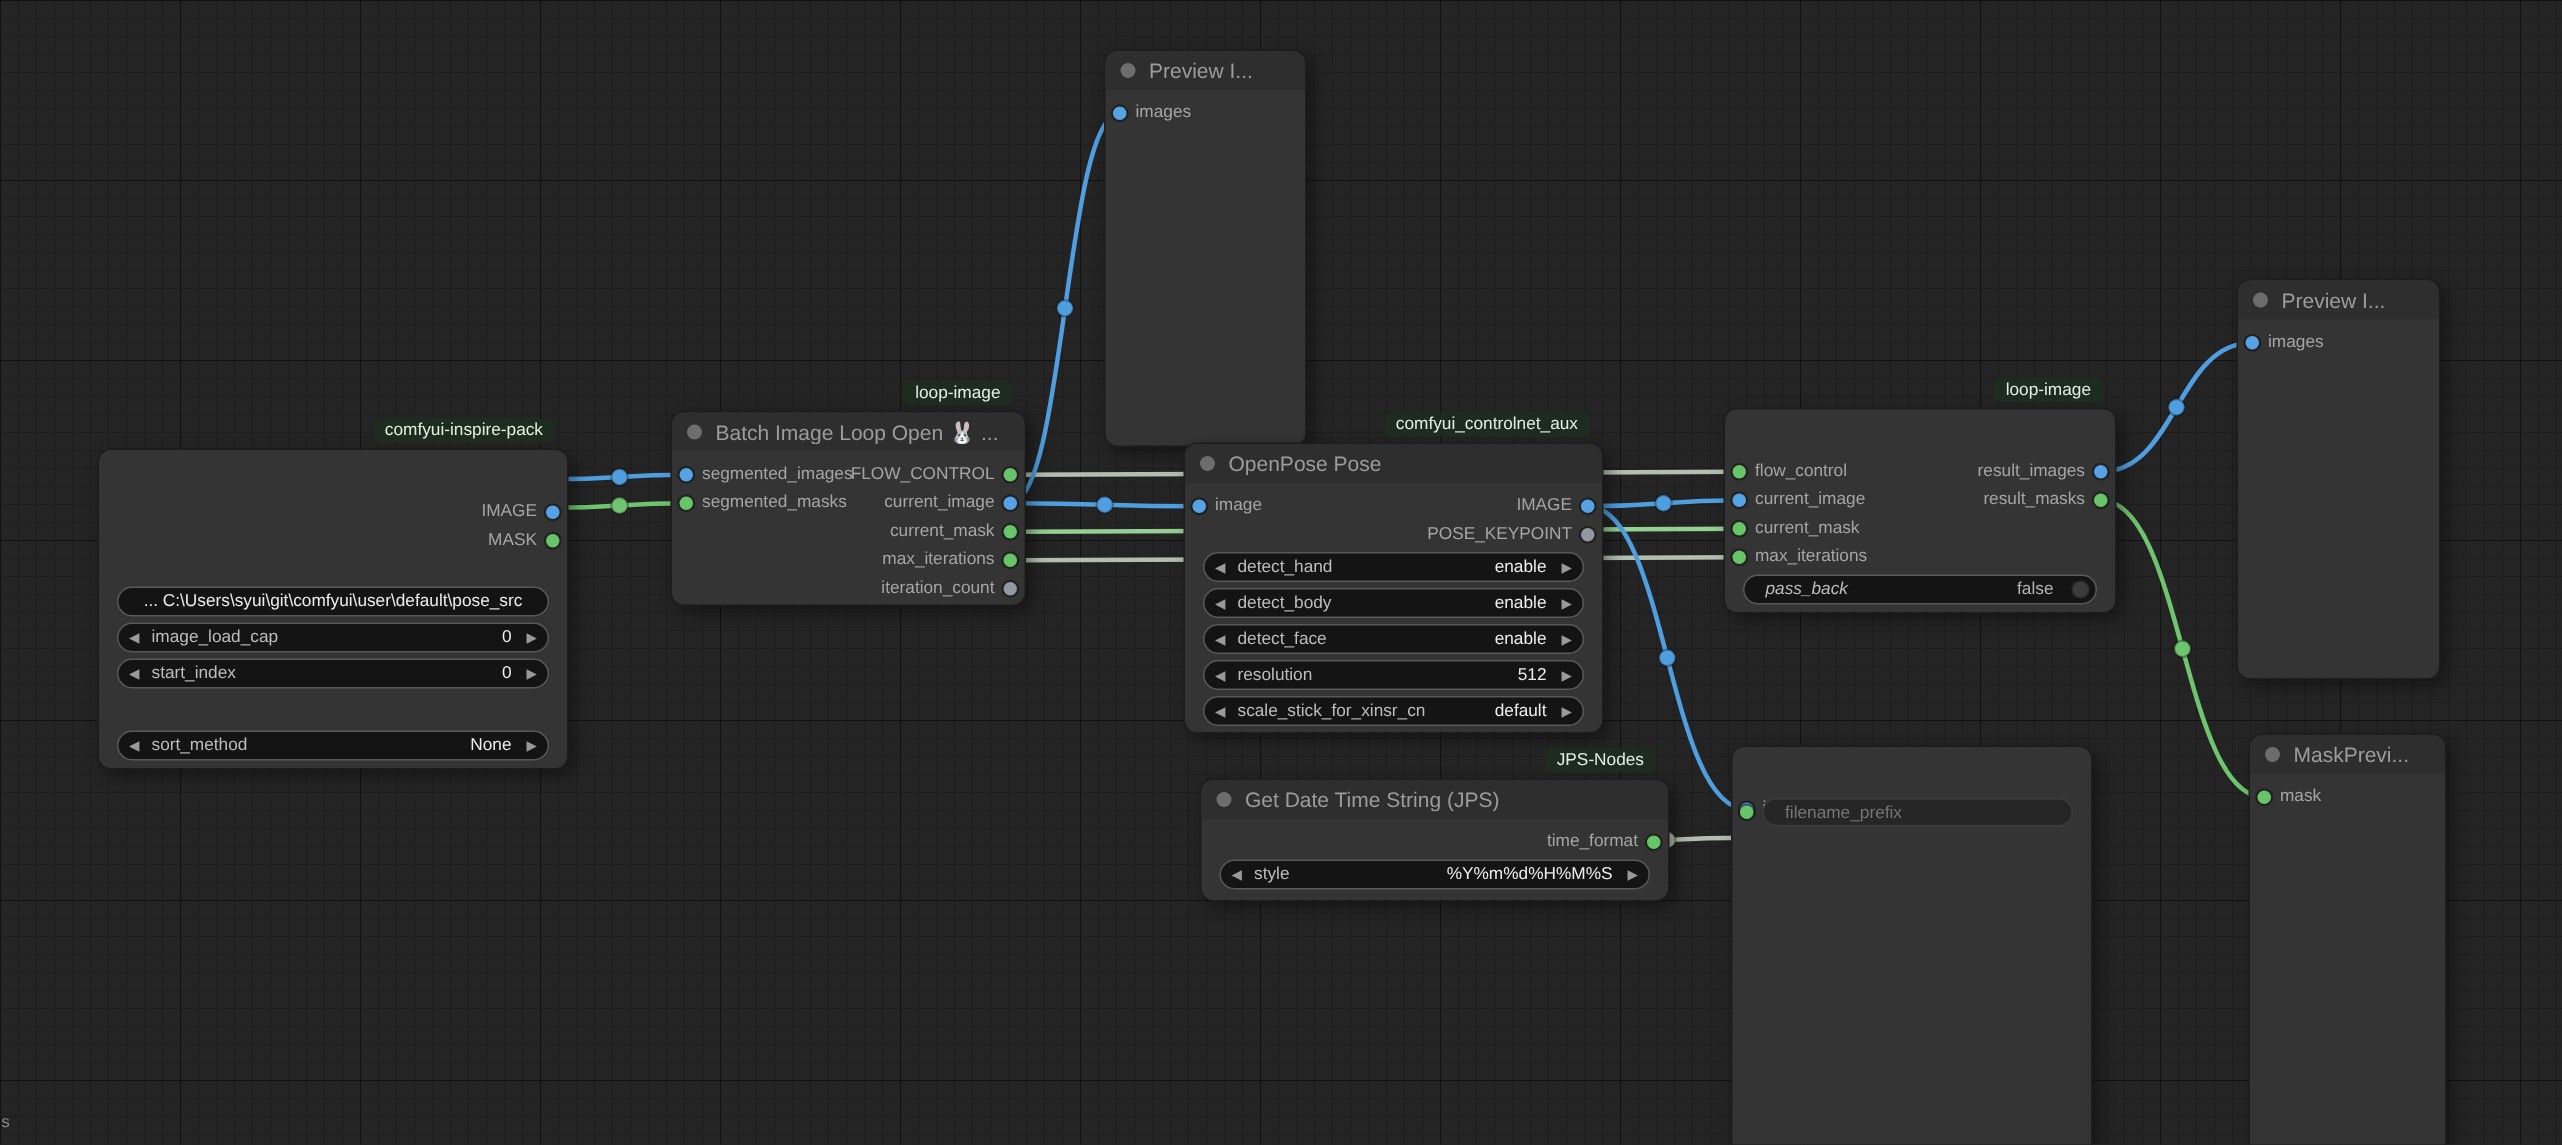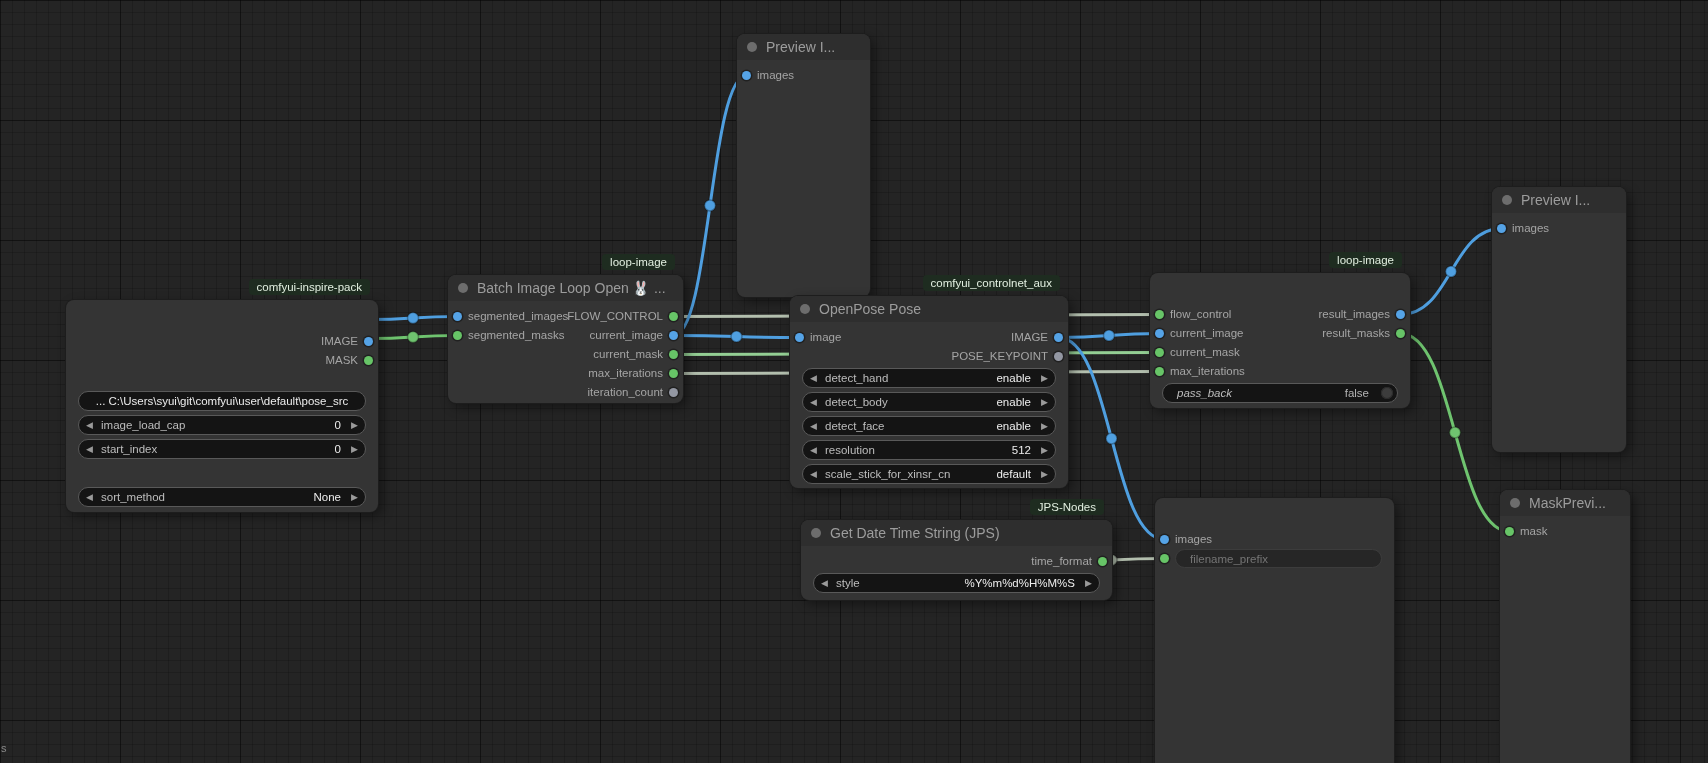--- a/index.html
+++ b/index.html
@@ -240,21 +240,21 @@
         <span class="wlabel">pass_back</span>
         <span class="wvalue">false</span>
         <span class="knob"></span>
       </div>
     </div>
     <div class="node" style="left: 1155px; top: 498px; width: 239px; height: 290px;">
       <div class="row" style="top: 32px;">
         <span class="dot in" style="background: rgb(85, 163, 230);"></span>
         <span class="slot-label in">images</span>
       </div>
-      <div class="row" style="top: 51px;">
+      <div class="row" style="top: 34px;">
         <span class="dot in" style="background: rgb(103, 196, 103);"></span>
         <span class="inline-widget">
           <span class="wtext">filename_prefix</span>
         </span>
       </div>
     </div>
     <div class="node" style="left: 1492px; top: 187px; width: 134px; height: 265px;">
       <div class="title">
         <span class="collapse-dot"></span>
         <span class="title-text">Preview I...</span>

